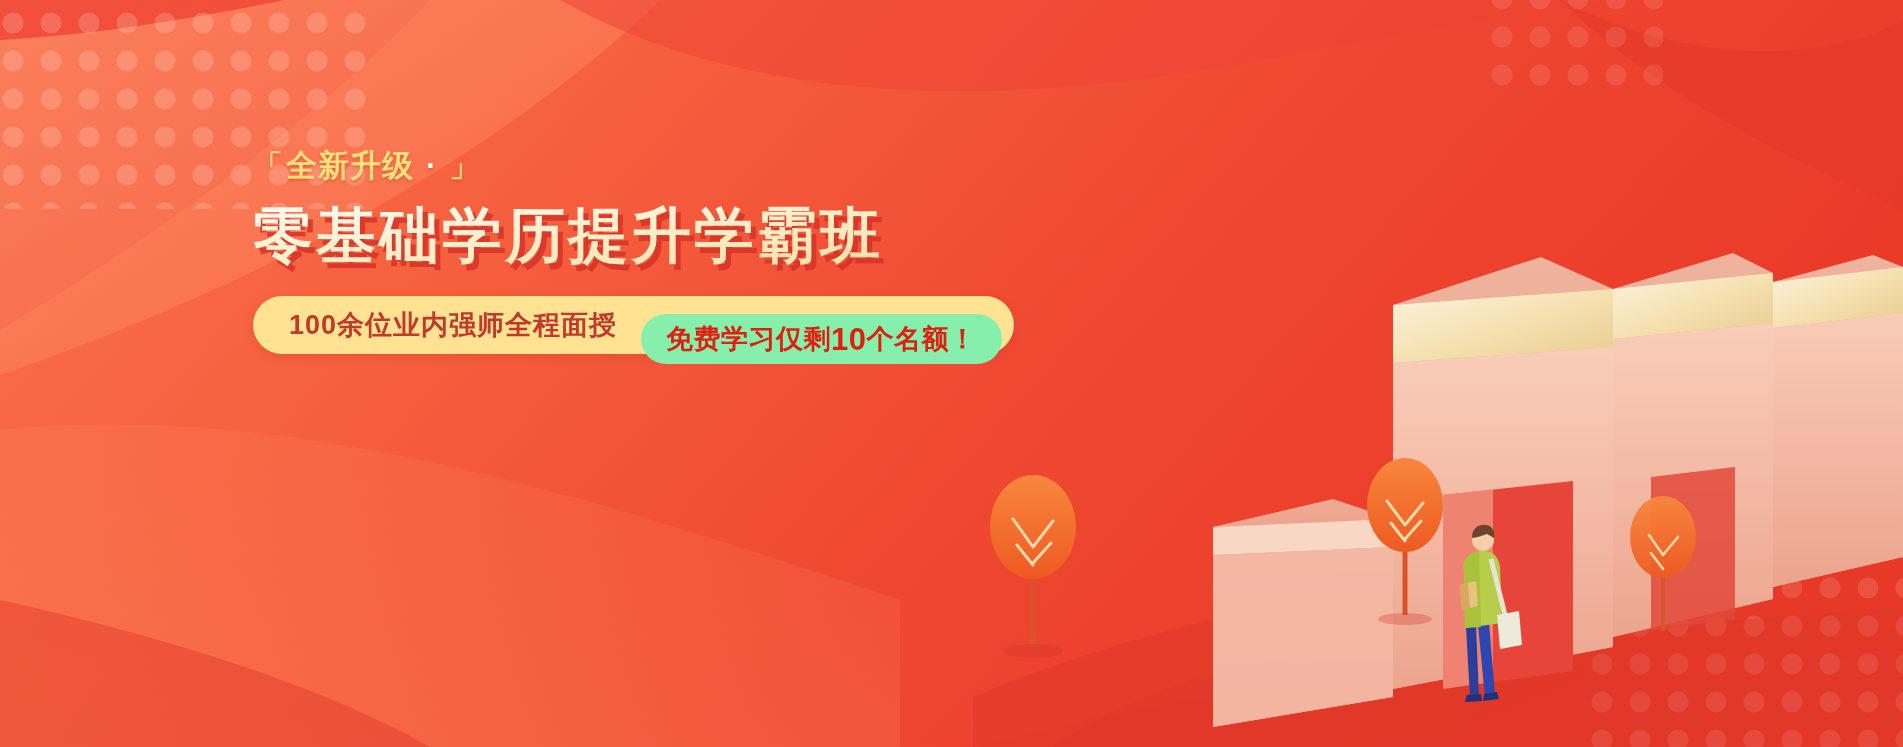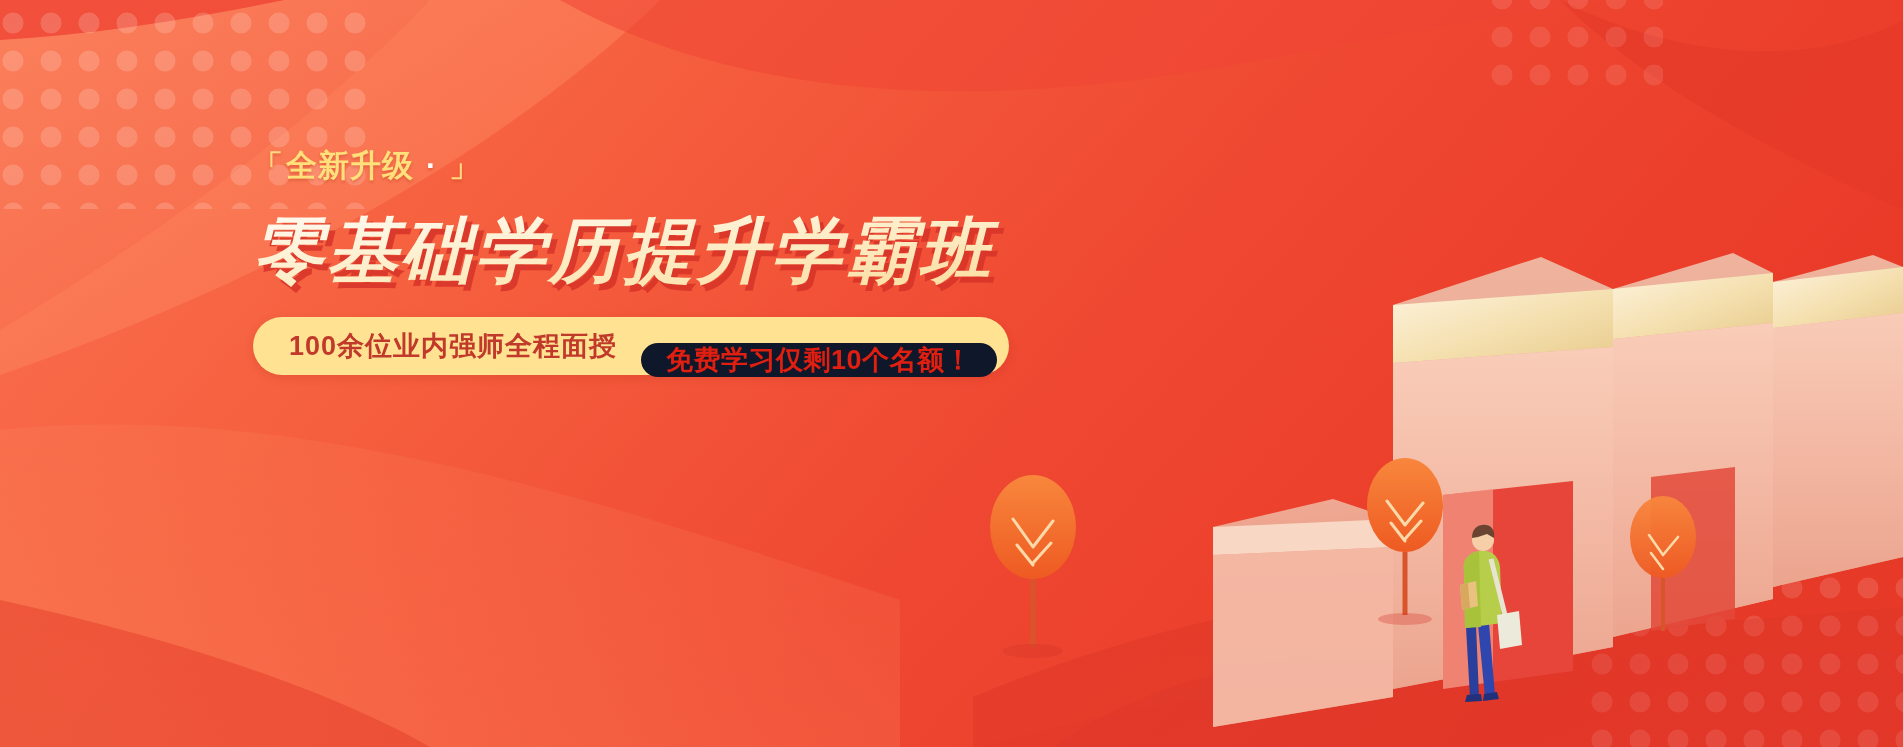--- a/index.html
+++ b/index.html
@@ -55,33 +55,32 @@
   }
   .eyebrow .brk {
     color: #ffd980;
     font-size: 30px;
     font-weight: 700;
   }
   .eyebrow .hl { color: #ffe07a; font-family: Liberation Serif, serif; }
   .eyebrow .dot { color: #ffffff; padding: 0 10px; }
 
   .headline {
-    margin-top: 34px;
-    font-size: 71px;
+    margin-top: 24px;
+    font-size: 60px;
     font-weight: 700;
     line-height: 1.02;
     letter-spacing: 3px;
     white-space: nowrap;
     color: #fdeccb;
     background: linear-gradient(175deg, #fffaf0 0%, #fdeec9 48%, #fbdda0 100%);
     -webkit-background-clip: text;
     background-clip: text;
     -webkit-text-fill-color: transparent;
     filter: drop-shadow(5px 6px 0px rgba(214,50,40,0.85));
-    font-style: italic;
   }
 
   .pills {
     margin-top: 30px;
     display: inline-flex;
     align-items: center;
     background: #ffe392;
     border-radius: 999px;
     padding: 0 12px 0 0;
     height: 58px;
@@ -90,35 +89,35 @@
   .pill-left {
     font-size: 27px;
     font-weight: 700;
     color: #c0392b;
     letter-spacing: 1px;
     padding: 0 24px 0 36px;
     white-space: nowrap;
     line-height: 1;
   }
   .pill-right {
-    background: #0f172a;
+    background: #86efac;
     border-radius: 999px;
-    height: 34px;
+    height: 50px;
     display: flex;
     align-items: center;
     padding: 0 25px;
     font-size: 27px;
     font-weight: 700;
     color: #e01f10;
     letter-spacing: 0.5px;
     white-space: nowrap;
     line-height: 1;
     margin-top: 28px;
   }
-  .pill-right .num { font-size: 27px; }
+  .pill-right .num { font-size: 31px; }
 
   
   .illus {
     position: absolute;
     right: 0;
     bottom: 0;
     width: 930px;
     height: 520px;
     z-index: 5;
   }

